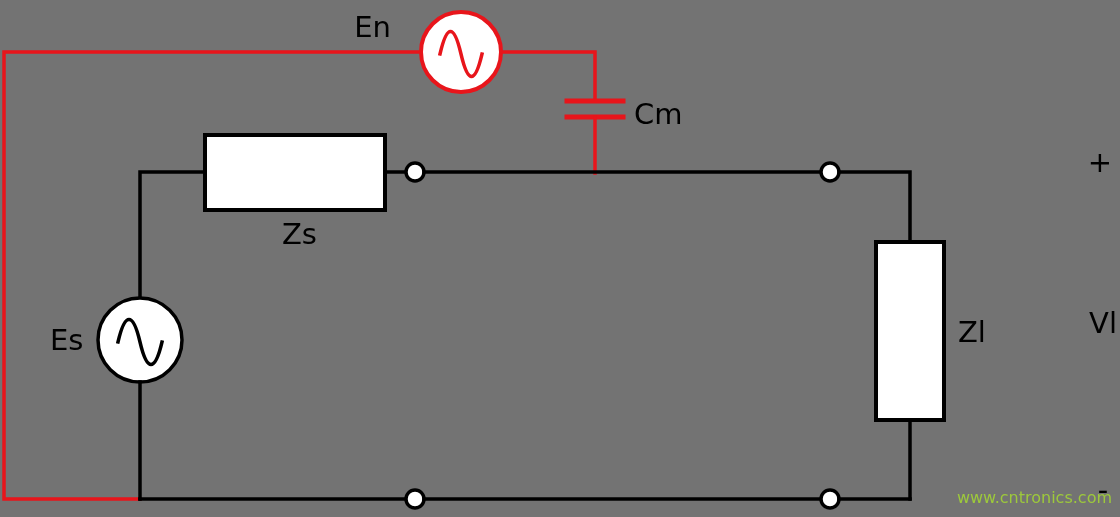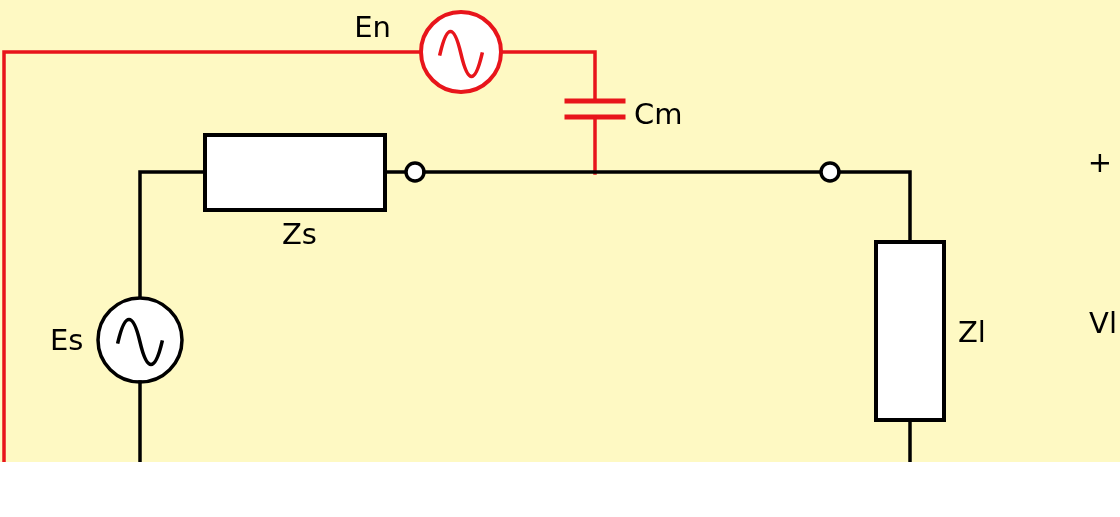--- a/index.html
+++ b/index.html
@@ -1,20 +1,20 @@
 <!DOCTYPE html>
 <html><head>
 <meta charset="utf-8">
 <style>
   html, body { margin: 0; padding: 0; background: #ffffff; }
   .stage {
     position: relative;
     width: 1120px;
-    height: 462px;
-    background: #fef9c3;
+    height: 517px;
+    background: #737373;
     overflow: hidden;
   }
   svg { display: block; }
   text.lbl {
     font-family: "DejaVu Sans", "Liberation Sans", sans-serif;
     font-size: 29px;
     fill: #000000;
   }
   text.wm {
     font-family: "DejaVu Sans", "Liberation Sans", sans-serif;

